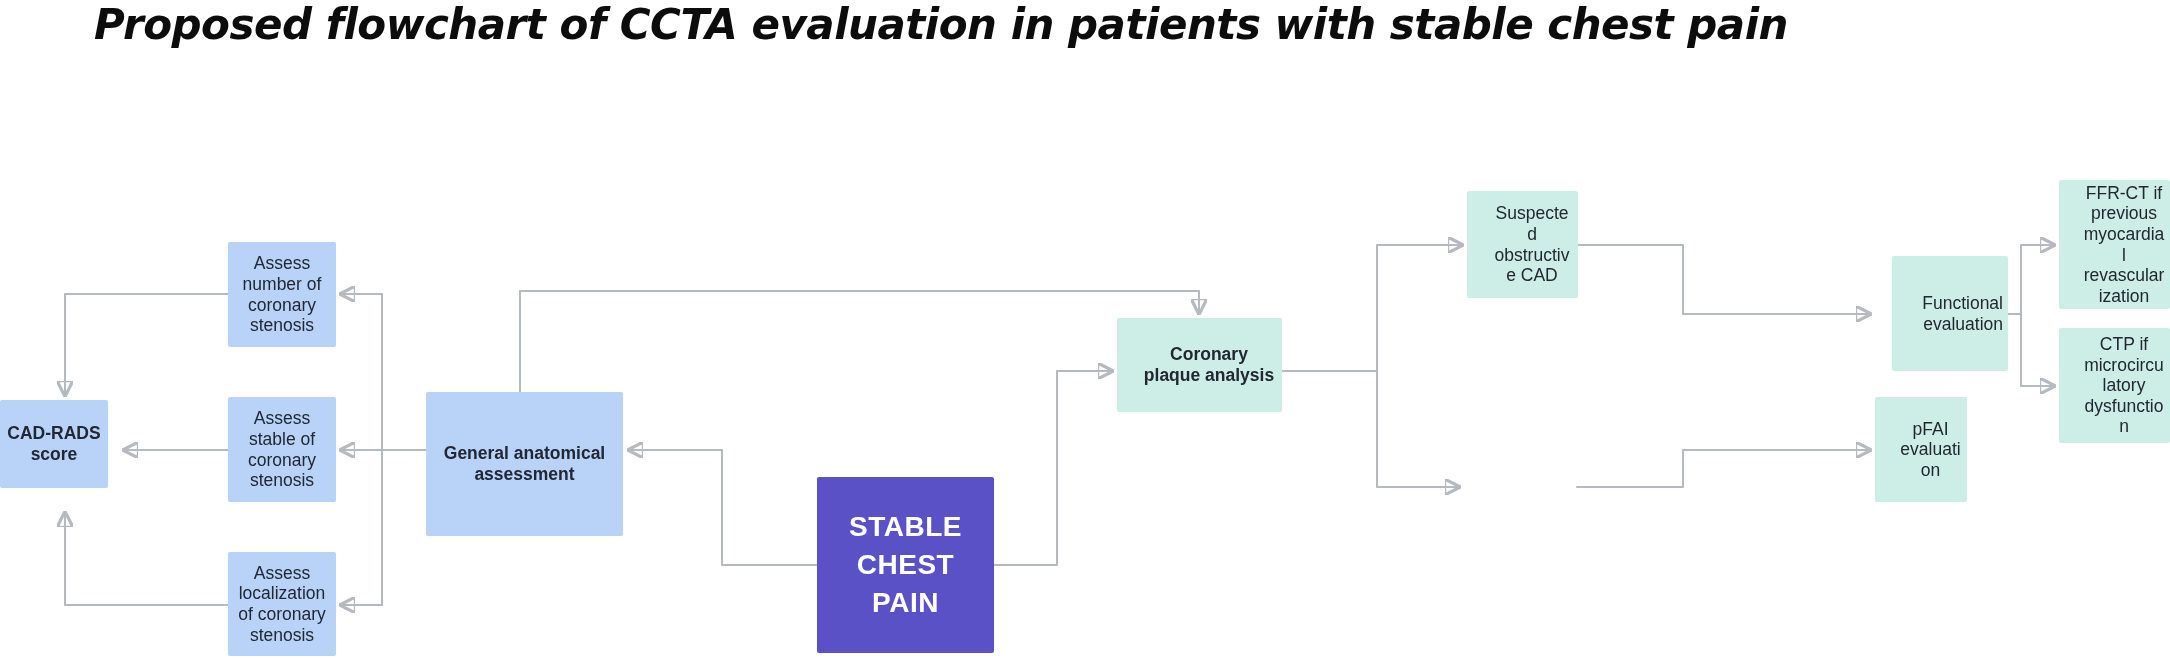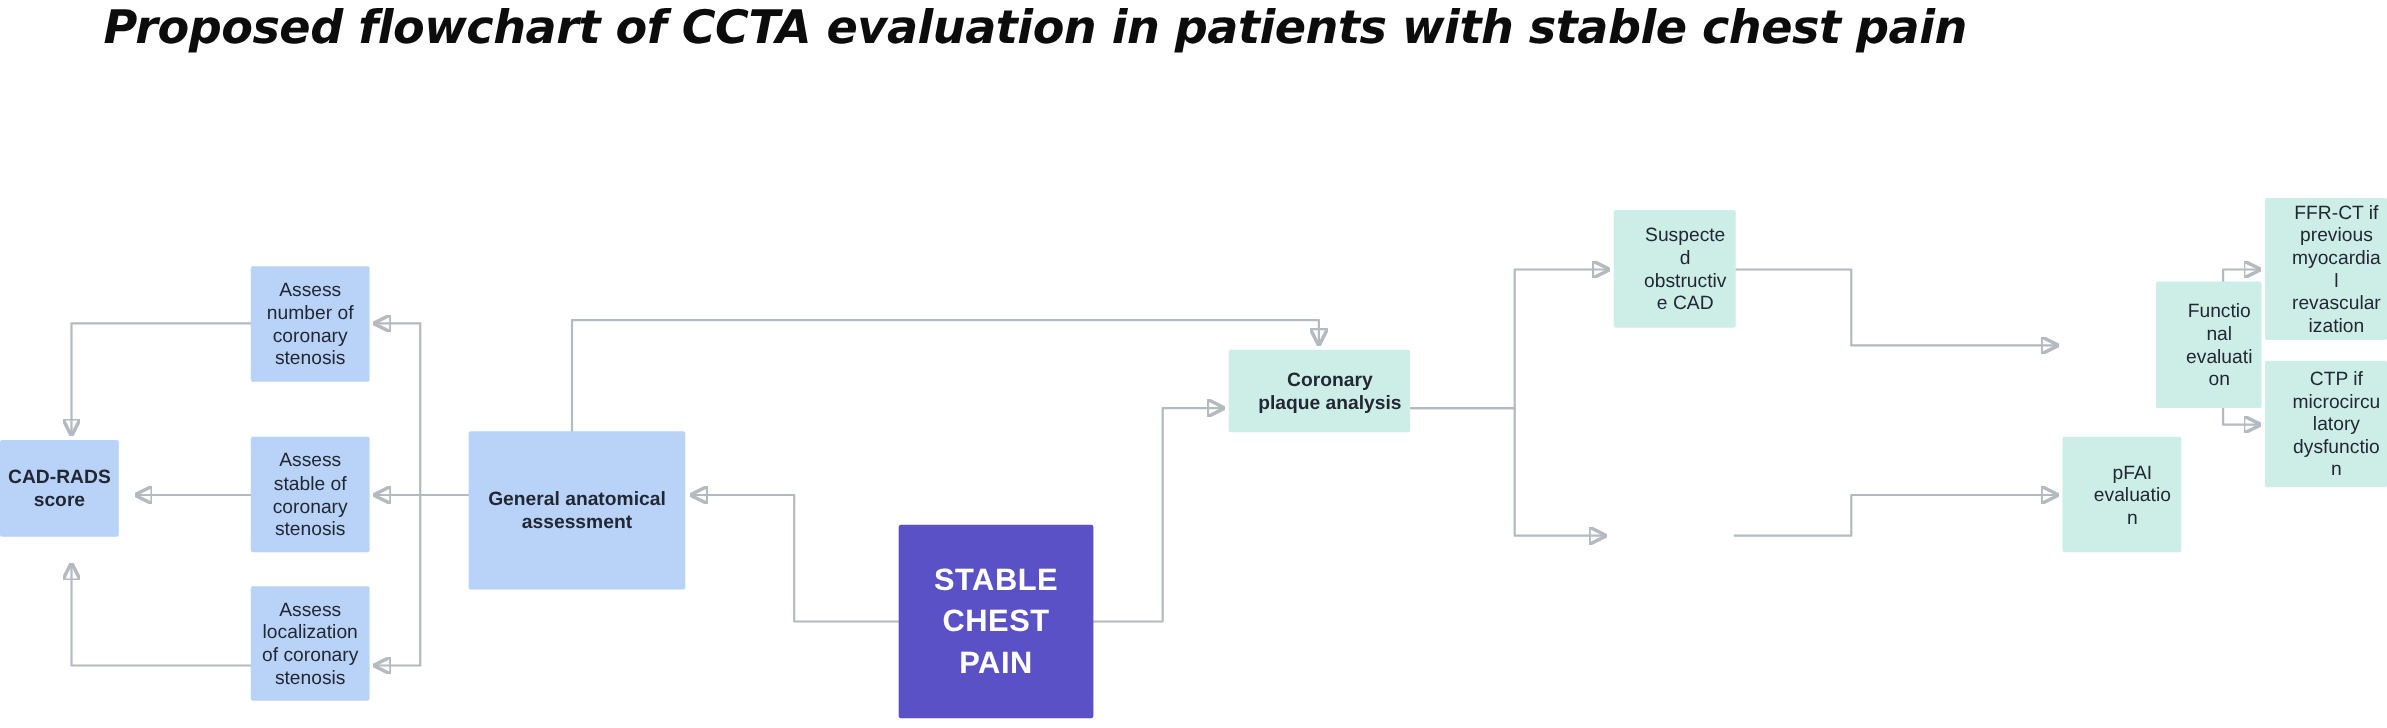--- a/index.html
+++ b/index.html
@@ -117,46 +117,46 @@
   </div>
 
   <div class="node blue" style="left:228px; top:242px; width:108px; height:105px;">
     <span>Assess number of coronary stenosis</span>
   </div>
 
   <div class="node blue" style="left:228px; top:397px; width:108px; height:105px;">
     <span>Assess stable of coronary stenosis</span>
   </div>
 
-  <div class="node blue" style="left:228px; top:533px; width:108px; height:104px;">
+  <div class="node blue" style="left:228px; top:552px; width:108px; height:104px;">
     <span>Assess localization of coronary stenosis</span>
   </div>
 
   <div class="node blue bold" style="left:426px; top:392px; width:197px; height:144px;">
     <span>General anatomical assessment</span>
   </div>
 
   <div class="node purple" style="left:817px; top:477px; width:177px; height:176px;">
     <span>STABLE CHEST PAIN</span>
   </div>
 
-  <div class="node teal bold" style="left:1117px; top:318px; width:165px; height:75px;align-items:center;">
+  <div class="node teal bold" style="left:1117px; top:318px; width:165px; height:94px;align-items:center;">
     <span>Coronary plaque analysis</span>
   </div>
 
   <div class="node teal" style="left:1467px; top:191px; width:111px; height:107px;">
     <span>Suspected obstructive CAD</span>
   </div>
 
 
-  <div class="node teal" style="left:1960px; top:256px; width:96px; height:115px;">
+  <div class="node teal" style="left:1892px; top:256px; width:116px; height:115px;text-align:right;">
     <span>Functional evaluation</span>
   </div>
 
-  <div class="node teal" style="left:1875px; top:397px; width:108px; height:105px;text-align:center;">
+  <div class="node teal" style="left:1875px; top:397px; width:92px; height:105px;text-align:center;">
     <span>pFAI evaluation</span>
   </div>
 
   <div class="node teal" style="left:2059px; top:180px; width:111px; height:129px;">
     <span>FFR-CT if previous myocardial revascularization</span>
   </div>
 
   <div class="node teal" style="left:2059px; top:328px; width:111px; height:115px;">
     <span>CTP if microcirculatory dysfunction</span>
   </div>

